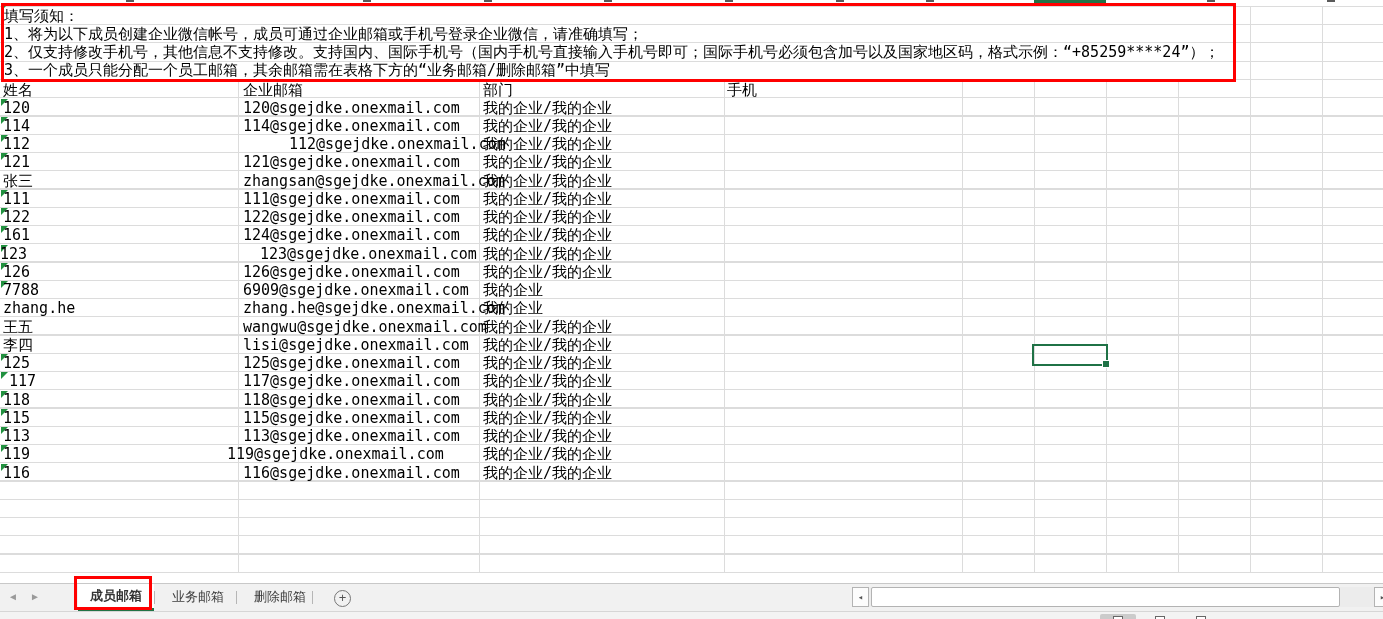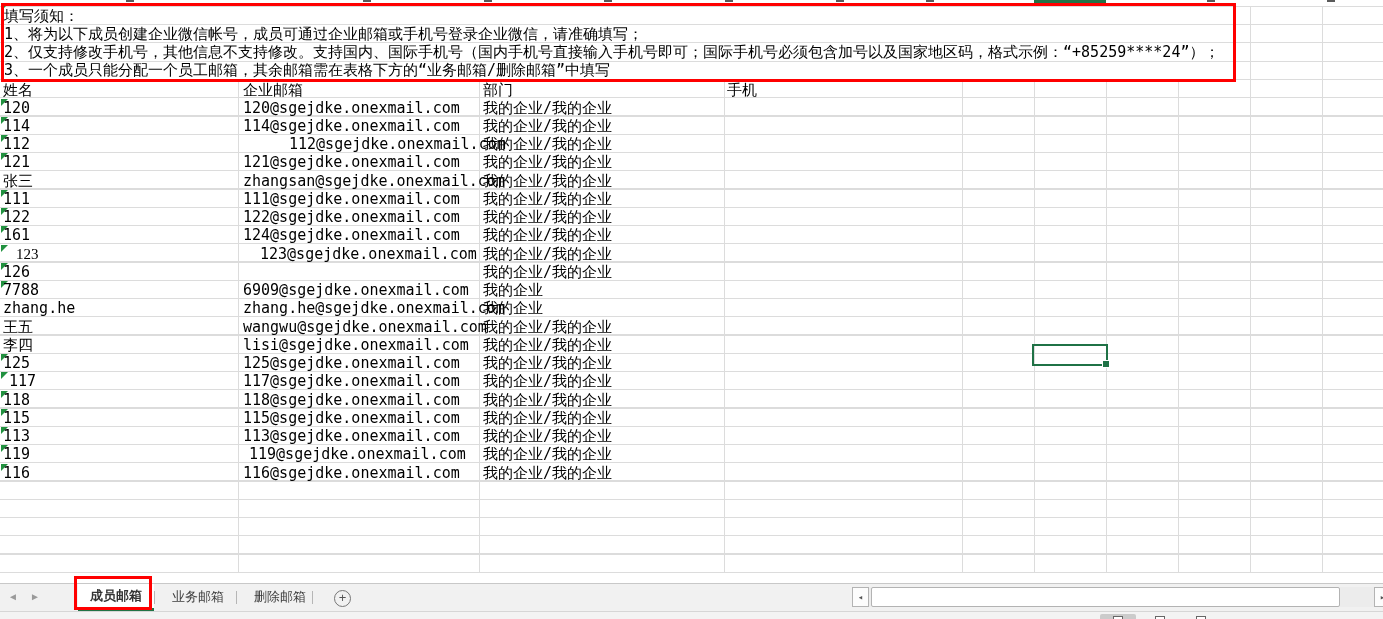--- a/index.html
+++ b/index.html
@@ -145,28 +145,29 @@
       </div>
       <div class="row" style="top: 225.25px;">
         <span class="flag"></span>
         <div class="cell" style="left: 3px; top: 1px;">161</div>
         <div class="cell" style="left: 243px; top: 1px;">124@sgejdke.onexmail.com</div>
         <div class="cell" style="left: 483px; top: 1px;">我的企业/我的企业</div>
         <div class="cell" style="left: 727px; top: 1px;"></div>
       </div>
       <div class="row" style="top: 243.5px;">
         <span class="flag"></span>
-        <div class="cell" style="left: 16px; top: 1px; font-family: Liberation Serif, serif;">123</div>
+        <div class="cell" style="left: 0; top: 1px;">123</div>
         <div class="cell" style="left: 260px; top: 1px;">123@sgejdke.onexmail.com</div>
         <div class="cell" style="left: 483px; top: 1px;">我的企业/我的企业</div>
         <div class="cell" style="left: 727px; top: 1px;"></div>
       </div>
       <div class="row" style="top: 261.75px;">
         <span class="flag"></span>
         <div class="cell" style="left: 3px; top: 1px;">126</div>
+        <div class="cell" style="left: 243px; top: 1px;">126@sgejdke.onexmail.com</div>
         <div class="cell" style="left: 483px; top: 1px;">我的企业/我的企业</div>
         <div class="cell" style="left: 727px; top: 1px;"></div>
       </div>
       <div class="row" style="top: 280px;">
         <span class="flag"></span>
         <div class="cell" style="left: 3px; top: 1px;">7788</div>
         <div class="cell" style="left: 243px; top: 1px;">6909@sgejdke.onexmail.com</div>
         <div class="cell" style="left: 483px; top: 1px;">我的企业</div>
         <div class="cell" style="left: 727px; top: 1px;"></div>
       </div>
@@ -219,21 +220,21 @@
       <div class="row" style="top: 426px;">
         <span class="flag"></span>
         <div class="cell" style="left: 3px; top: 1px;">113</div>
         <div class="cell" style="left: 243px; top: 1px;">113@sgejdke.onexmail.com</div>
         <div class="cell" style="left: 483px; top: 1px;">我的企业/我的企业</div>
         <div class="cell" style="left: 727px; top: 1px;"></div>
       </div>
       <div class="row" style="top: 444.25px;">
         <span class="flag"></span>
         <div class="cell" style="left: 3px; top: 1px;">119</div>
-        <div class="cell" style="left: 249px; top: 1px;">119@sgejdke.onexmail.com</div>
+        <div class="cell" style="left: 227px; top: 1px;">119@sgejdke.onexmail.com</div>
         <div class="cell" style="left: 483px; top: 1px;">我的企业/我的企业</div>
         <div class="cell" style="left: 727px; top: 1px;"></div>
       </div>
       <div class="row" style="top: 462.5px;">
         <span class="flag"></span>
         <div class="cell" style="left: 3px; top: 1px;">116</div>
         <div class="cell" style="left: 243px; top: 1px;">116@sgejdke.onexmail.com</div>
         <div class="cell" style="left: 483px; top: 1px;">我的企业/我的企业</div>
         <div class="cell" style="left: 727px; top: 1px;"></div>
       </div>

